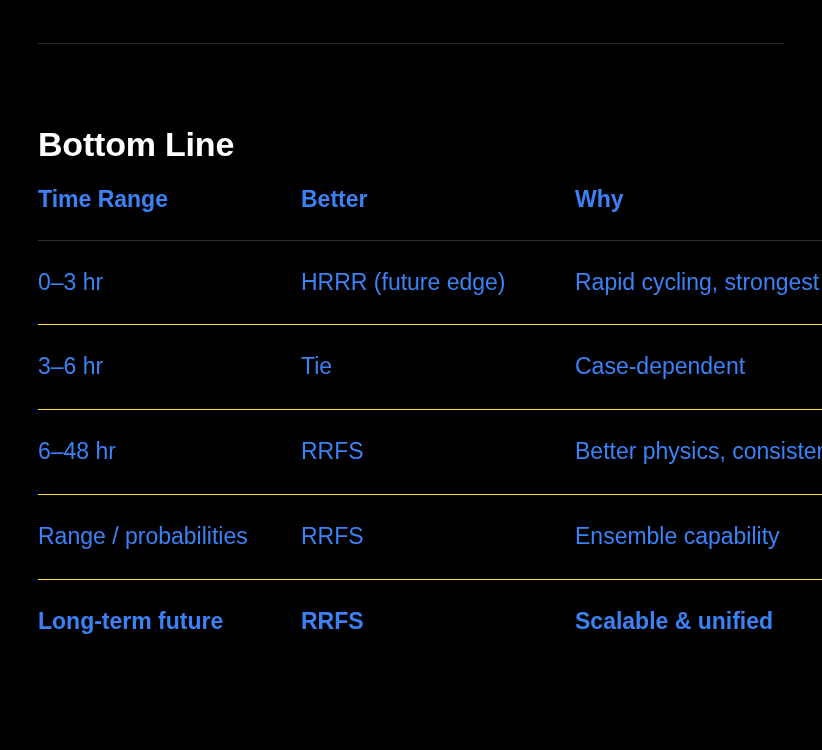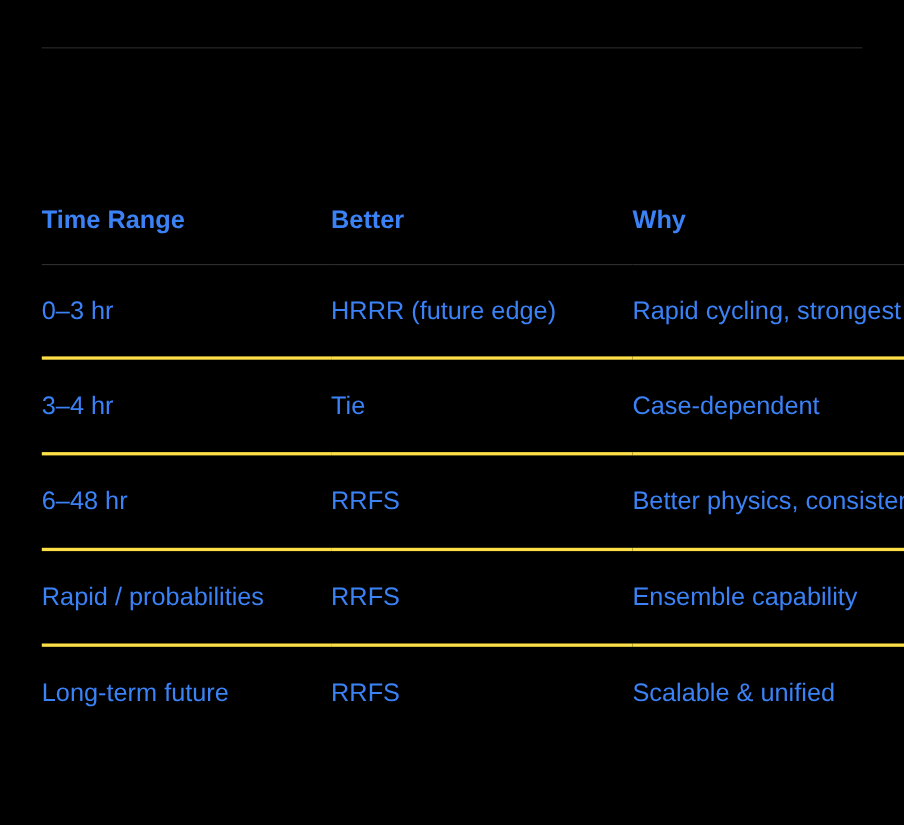--- a/index.html
+++ b/index.html
@@ -80,40 +80,42 @@
     border-bottom: 1px solid #2e2e2e;
     white-space: nowrap;
   }
 
   table.bottom-line-table td {
     font-size: 23px;
     font-weight: 400;
     line-height: 1.38;
     padding-top: 26px;
     padding-bottom: 26px;
-    border-bottom: 3px solid #fde047;
+    border-bottom: 1px solid #fde047;
   }
 
   table.bottom-line-table tbody tr:last-child td {
     border-bottom: none;
+    font-weight: bold;
   }
 
   td.winner-strong {
     font-weight: 700;
   }
 
   .nowrap { white-space: nowrap; }
 </style>
 </head>
 <body>
 
 <div id="page">
 
   <div class="top-rule"></div>
 
+  <h2 class="section-title">Bottom Line</h2>
 
   <div class="table-wrap">
     <table class="bottom-line-table">
       <colgroup>
         <col class="c-time">
         <col class="c-winner">
         <col class="c-why">
       </colgroup>
       <thead>
         <tr>
@@ -122,31 +124,31 @@
           <th>Why</th>
         </tr>
       </thead>
       <tbody>
         <tr>
           <td class="nowrap">0–3 hr</td>
           <td class="nowrap">HRRR (future edge)</td>
           <td>Rapid cycling, strongest nowcasting</td>
         </tr>
         <tr>
-          <td class="nowrap">3–4 hr</td>
+          <td class="nowrap">3–6 hr</td>
           <td class="nowrap">Tie</td>
           <td>Case-dependent</td>
         </tr>
         <tr>
           <td class="nowrap">6–48 hr</td>
           <td class="nowrap winner-strong">RRFS</td>
           <td>Better physics, consistency</td>
         </tr>
         <tr>
-          <td class="nowrap">Rapid / probabilities</td>
+          <td class="nowrap">Range / probabilities</td>
           <td class="nowrap winner-strong">RRFS</td>
           <td class="nowrap">Ensemble capability</td>
         </tr>
         <tr>
           <td class="nowrap">Long-term future</td>
           <td class="nowrap winner-strong">RRFS</td>
           <td class="nowrap">Scalable &amp; unified</td>
         </tr>
       </tbody>
     </table>

